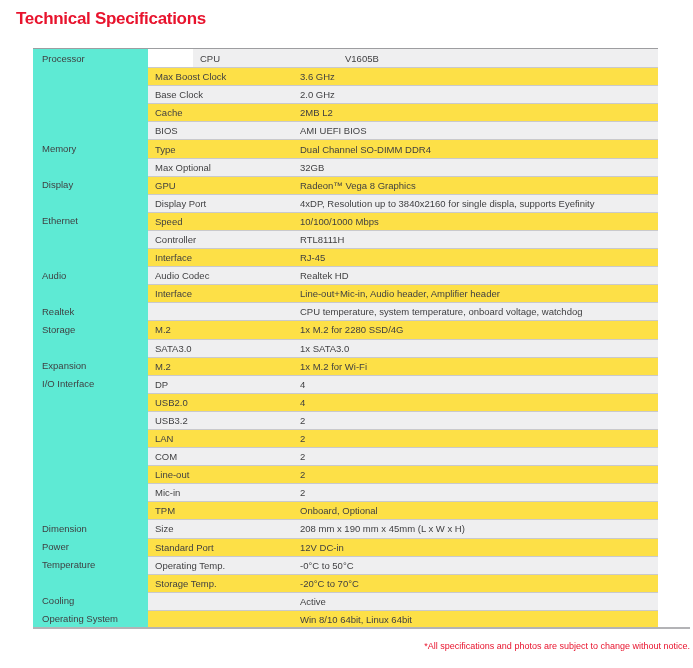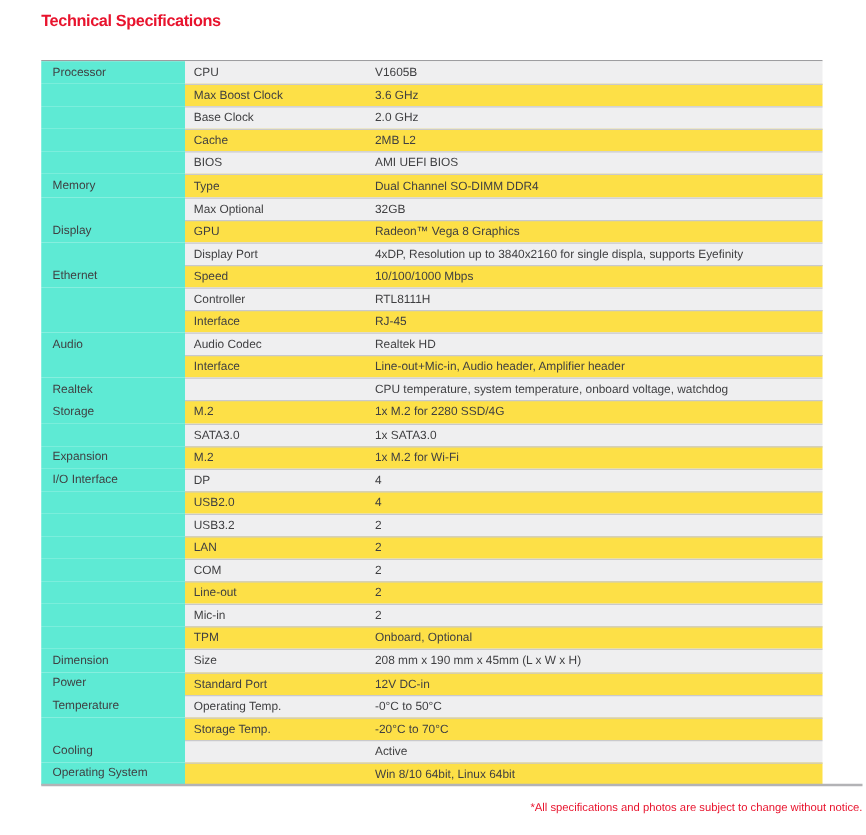--- a/index.html
+++ b/index.html
@@ -11,41 +11,41 @@
     --text:#3f3f41;
   }
   *{margin:0;padding:0;box-sizing:border-box;}
   html,body{background:#ffffff;}
   body{
     width:693px;height:668px;position:relative;overflow:hidden;
     font-family:"Liberation Sans", sans-serif;
     color:var(--text);
   }
   .page-title{
-    position:absolute;left:33px;top:9px;
-    font-size:13px;font-weight:bold;letter-spacing:-0.3px;
+    position:absolute;left:16px;top:9px;
+    font-size:17px;font-weight:bold;letter-spacing:-0.3px;
     color:var(--accent);
   }
   .table-wrap{
     position:absolute;left:33px;top:48px;width:625px;
     border-top:1px solid var(--top-border);
   }
   .row{display:flex;height:18.1px;}
   .cat{
     width:115px;padding-left:9px;
     display:flex;align-items:center;
     font-size:9.5px;color:var(--text);
     background:#5eead4;white-space:nowrap;
   }
   .kv{
     flex:1;display:flex;
     border-top:1px solid var(--separator);
     background:#fde047;
   }
-  .row:first-child .kv{border-top:none;}
+  .row:first-child .kv{border-top:none;margin-left:45px;}
   .kv.alt{background:var(--alt-row);}
   .key{
     width:152px;padding-left:7px;
     display:flex;align-items:center;
     font-size:9.5px;white-space:nowrap;
   }
   .val{
     flex:1;display:flex;align-items:center;
     font-size:9.5px;white-space:nowrap;overflow:hidden;
   }

